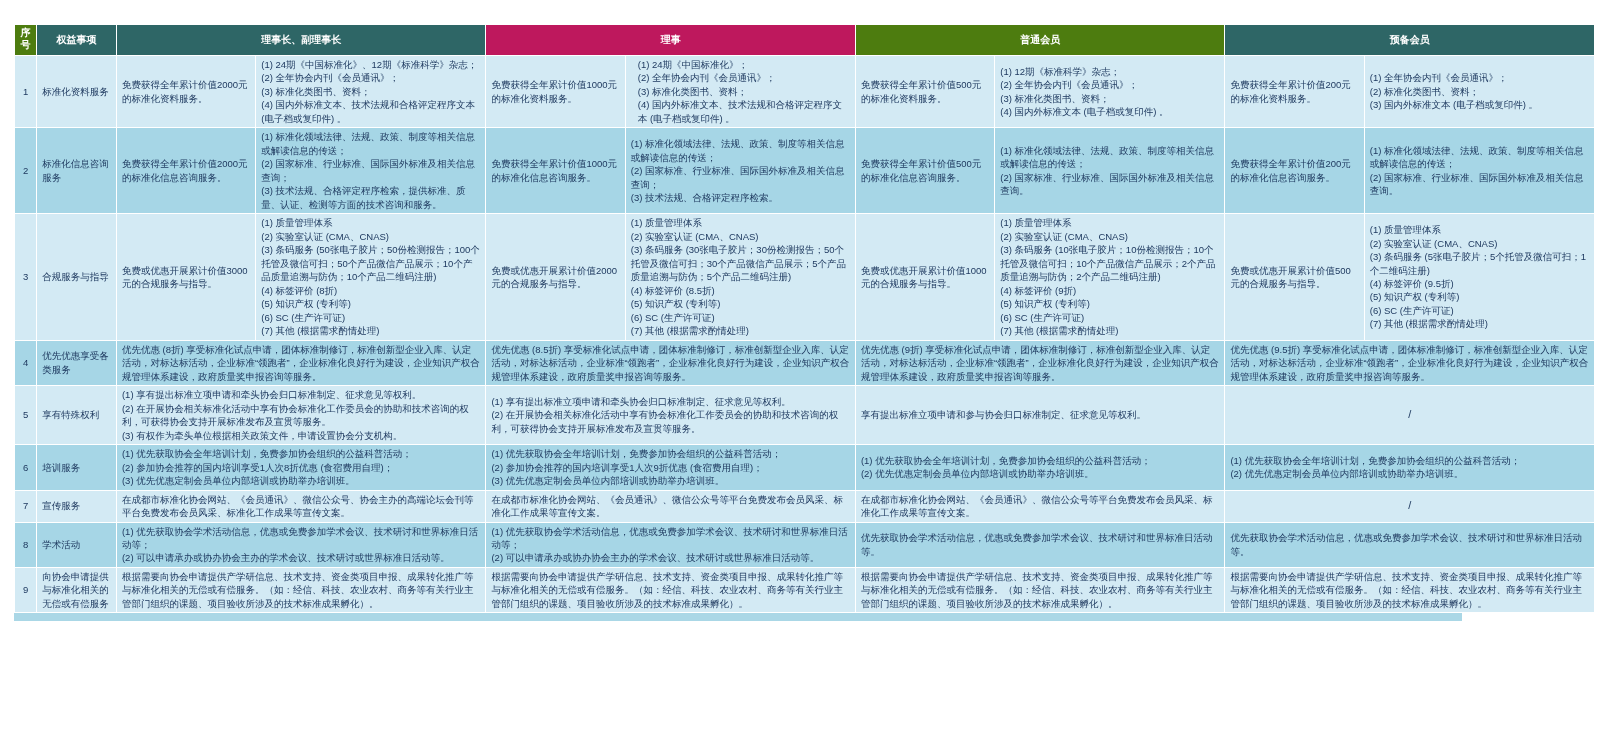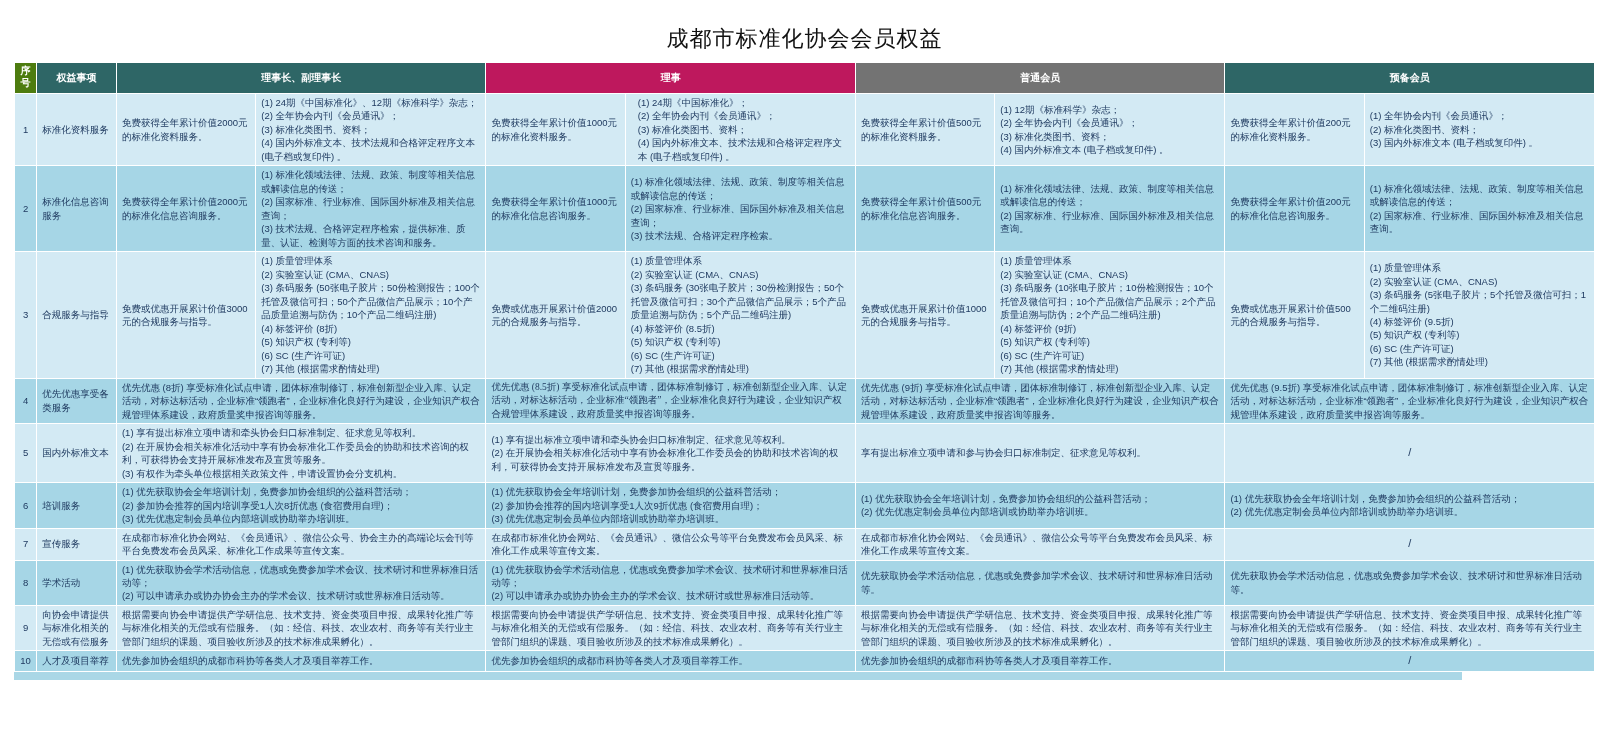--- a/index.html
+++ b/index.html
@@ -18,42 +18,41 @@
   td.details-cell{text-align:left;}
   td.merged-cell{text-align:left;}
   td.slash{text-align:center;font-size:11px;}
   .li{margin:0;}
   .bottom-strip{width:1448px;height:8px;background:#aad7e6;margin-top:0px;}
 </style>
 </head>
 <body>
 
 <div class="wrap">
-  <h1 class="page-title">成都市标准化协会会员权益</h1>
 
   <table>
     <colgroup>
       <col style="width:22px">
         <col style="width:79px">
       <col style="width:138px">
         <col style="width:228px">
       <col style="width:138px">
         <col style="width:228px">
       <col style="width:138px">
         <col style="width:228px">
       <col style="width:138px">
         <col style="width:228px">
     </colgroup>
     <thead>
       <tr>
         <th style="background: #4d7c0f; color: rgb(255, 255, 255); font-family: Liberation Mono, monospace;">序号</th>
         <th style="background: rgb(46, 102, 102); color: rgb(255, 255, 255);">权益事项</th>
         <th colspan="2" style="background: rgb(46, 102, 102); color: rgb(255, 255, 255);">理事长、副理事长</th>
         <th colspan="2" style="background: #be185d; color: rgb(255, 255, 255);">理事</th>
-        <th colspan="2" style="background: #737373; color: rgb(255, 255, 255);">普通会员</th>
+        <th colspan="2" style="background: #4d7c0f; color: rgb(255, 255, 255);">普通会员</th>
         <th colspan="2" style="background: rgb(46, 102, 102); color: rgb(255, 255, 255);">预备会员</th>
       </tr>
     </thead>
     <tbody>
         <tr class="light">
           <td class="index-cell" style="color: rgb(31, 58, 96);">1</td>
           <td class="item-cell" style="color: rgb(31, 58, 96);">标准化资料服务</td>
           <td class="summary-cell" style="color: rgb(31, 58, 96);">免费获得全年累计价值2000元的标准化资料服务。</td>
           <td class="details-cell" style="color: rgb(31, 58, 96);">
             <div class="li">(1) 24期《中国标准化》、12期《标准科学》杂志；</div>
@@ -149,27 +148,27 @@
             <div class="li">(4) 标签评价 (9.5折)</div>
             <div class="li">(5) 知识产权 (专利等)</div>
             <div class="li">(6) SC (生产许可证)</div>
             <div class="li">(7) 其他 (根据需求酌情处理)</div>
           </td>
         </tr>
         <tr class="dark">
           <td class="index-cell" style="color: rgb(31, 58, 96);">4</td>
           <td class="item-cell" style="color: rgb(31, 58, 96);">优先优惠享受各类服务</td>
           <td class="merged-cell" colspan="2" style="color: rgb(31, 58, 96);">优先优惠 (8折) 享受标准化试点申请，团体标准制修订，标准创新型企业入库、认定活动，对标达标活动，企业标准“领跑者”，企业标准化良好行为建设，企业知识产权合规管理体系建设，政府质量奖申报咨询等服务。</td>
-          <td class="merged-cell" colspan="2" style="color: rgb(31, 58, 96); font-family: Liberation Serif, serif;">优先优惠 (8.5折) 享受标准化试点申请，团体标准制修订，标准创新型企业入库、认定活动，对标达标活动，企业标准“领跑者”，企业标准化良好行为建设，企业知识产权合规管理体系建设，政府质量奖申报咨询等服务。</td>
+          <td class="merged-cell" colspan="2" style="color: rgb(31, 58, 96);">优先优惠 (8.5折) 享受标准化试点申请，团体标准制修订，标准创新型企业入库、认定活动，对标达标活动，企业标准“领跑者”，企业标准化良好行为建设，企业知识产权合规管理体系建设，政府质量奖申报咨询等服务。</td>
           <td class="merged-cell" colspan="2" style="color: rgb(31, 58, 96);">优先优惠 (9折) 享受标准化试点申请，团体标准制修订，标准创新型企业入库、认定活动，对标达标活动，企业标准“领跑者”，企业标准化良好行为建设，企业知识产权合规管理体系建设，政府质量奖申报咨询等服务。</td>
           <td class="merged-cell" colspan="2" style="color: rgb(31, 58, 96);">优先优惠 (9.5折) 享受标准化试点申请，团体标准制修订，标准创新型企业入库、认定活动，对标达标活动，企业标准“领跑者”，企业标准化良好行为建设，企业知识产权合规管理体系建设，政府质量奖申报咨询等服务。</td>
         </tr>
         <tr class="light">
           <td class="index-cell" style="color: rgb(31, 58, 96);">5</td>
-          <td class="item-cell" style="color: rgb(31, 58, 96);">国内外标准文本</td>
+          <td class="item-cell" style="color: rgb(31, 58, 96);">享有特殊权利</td>
           <td class="merged-cell" colspan="2" style="color: rgb(31, 58, 96);">
             <div class="li">(1) 享有提出标准立项申请和牵头协会归口标准制定、征求意见等权利。</div>
             <div class="li">(2) 在开展协会相关标准化活动中享有协会标准化工作委员会的协助和技术咨询的权利，可获得协会支持开展标准发布及宣贯等服务。</div>
             <div class="li">(3) 有权作为牵头单位根据相关政策文件，申请设置协会分支机构。</div>
           </td>
           <td class="merged-cell" colspan="2" style="color: rgb(31, 58, 96);">
             <div class="li">(1) 享有提出标准立项申请和牵头协会归口标准制定、征求意见等权利。</div>
             <div class="li">(2) 在开展协会相关标准化活动中享有协会标准化工作委员会的协助和技术咨询的权利，可获得协会支持开展标准发布及宣贯等服务。</div>
           </td>
           <td class="merged-cell" colspan="2" style="color: rgb(31, 58, 96);">享有提出标准立项申请和参与协会归口标准制定、征求意见等权利。</td>
@@ -220,25 +219,17 @@
           <td class="merged-cell" colspan="2" style="color: rgb(31, 58, 96);">优先获取协会学术活动信息，优惠或免费参加学术会议、技术研讨和世界标准日活动等。</td>
         </tr>
         <tr class="light">
           <td class="index-cell" style="color: rgb(31, 58, 96);">9</td>
           <td class="item-cell" style="color: rgb(31, 58, 96);">向协会申请提供与标准化相关的无偿或有偿服务</td>
           <td class="merged-cell" colspan="2" style="color: rgb(31, 58, 96);">根据需要向协会申请提供产学研信息、技术支持、资金类项目申报、成果转化推广等与标准化相关的无偿或有偿服务。（如：经信、科技、农业农村、商务等有关行业主管部门组织的课题、项目验收所涉及的技术标准成果孵化）。</td>
           <td class="merged-cell" colspan="2" style="color: rgb(31, 58, 96);">根据需要向协会申请提供产学研信息、技术支持、资金类项目申报、成果转化推广等与标准化相关的无偿或有偿服务。（如：经信、科技、农业农村、商务等有关行业主管部门组织的课题、项目验收所涉及的技术标准成果孵化）。</td>
           <td class="merged-cell" colspan="2" style="color: rgb(31, 58, 96);">根据需要向协会申请提供产学研信息、技术支持、资金类项目申报、成果转化推广等与标准化相关的无偿或有偿服务。（如：经信、科技、农业农村、商务等有关行业主管部门组织的课题、项目验收所涉及的技术标准成果孵化）。</td>
           <td class="merged-cell" colspan="2" style="color: rgb(31, 58, 96);">根据需要向协会申请提供产学研信息、技术支持、资金类项目申报、成果转化推广等与标准化相关的无偿或有偿服务。（如：经信、科技、农业农村、商务等有关行业主管部门组织的课题、项目验收所涉及的技术标准成果孵化）。</td>
         </tr>
-        <tr class="dark">
-          <td class="index-cell" style="color: rgb(31, 58, 96);">10</td>
-          <td class="item-cell" style="color: rgb(31, 58, 96);">人才及项目举荐</td>
-          <td class="merged-cell" colspan="2" style="color: rgb(31, 58, 96);">优先参加协会组织的成都市科协等各类人才及项目举荐工作。</td>
-          <td class="merged-cell" colspan="2" style="color: rgb(31, 58, 96);">优先参加协会组织的成都市科协等各类人才及项目举荐工作。</td>
-          <td class="merged-cell" colspan="2" style="color: rgb(31, 58, 96);">优先参加协会组织的成都市科协等各类人才及项目举荐工作。</td>
-          <td class="merged-cell slash" colspan="2" style="color: rgb(31, 58, 96);">/</td>
-        </tr>
       </tbody>
   </table>
 
   <div class="bottom-strip"></div>
 </div>
 
 </body></html>

